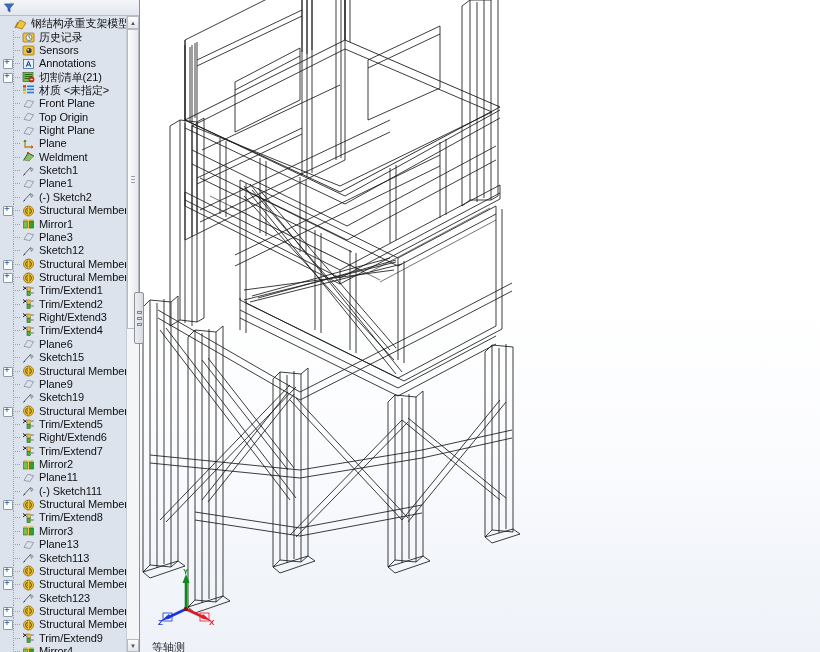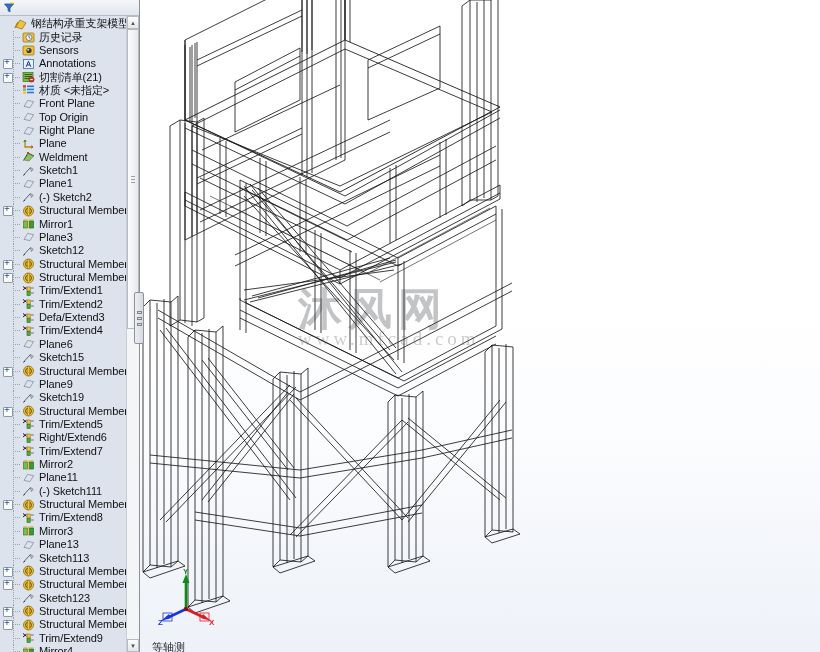--- a/index.html
+++ b/index.html
@@ -418,21 +418,21 @@
             <span class="expander "></span>
             <span class="dashline"></span>
             <span class="ico">
               <svg width="14" height="12" viewBox="0 0 14 12">
                 <rect x="5" y="2" width="3.2" height="4" fill="#f1c33f" stroke="#8a6a14" stroke-width=".6"></rect>
                 <rect x="5" y="6.4" width="3.2" height="4" fill="#4fae3b" stroke="#27631b" stroke-width=".6"></rect>
                 <path d="M1 1.5 L4.4 4.2 M1 5 L4.4 2.2" stroke="#1b1b1b" stroke-width="1"></path>
                 <path d="M9 3 L11.8 3 M9 8 L11.8 8" stroke="#555" stroke-width=".8"></path>
               </svg>
             </span>
-            <span class="label">Defa/Extend3</span>
+            <span class="label">Right/Extend3</span>
           </div>
           <div class="node">
             <span class="expander "></span>
             <span class="dashline"></span>
             <span class="ico">
               <svg width="14" height="12" viewBox="0 0 14 12">
                 <rect x="5" y="2" width="3.2" height="4" fill="#f1c33f" stroke="#8a6a14" stroke-width=".6"></rect>
                 <rect x="5" y="6.4" width="3.2" height="4" fill="#4fae3b" stroke="#27631b" stroke-width=".6"></rect>
                 <path d="M1 1.5 L4.4 4.2 M1 5 L4.4 2.2" stroke="#1b1b1b" stroke-width="1"></path>
                 <path d="M9 3 L11.8 3 M9 8 L11.8 8" stroke="#555" stroke-width=".8"></path>
@@ -894,24 +894,20 @@
         <path d="M240 282 L356 220" stroke-width="0.6"></path>
 
         <path d="M3 572 L38 561 M3 572 L10 578 M10 578 L45 566 M38 561 L45 566"></path>
         <path d="M48 607 L83 596 M48 607 L55 613 M55 613 L90 601 M83 596 L90 601"></path>
         <path d="M133 567 L168 556 M133 567 L140 573 M140 573 L175 561 M168 556 L175 561"></path>
         <path d="M248 567 L283 556 M248 567 L255 573 M255 573 L290 561 M283 556 L290 561"></path>
         <path d="M345 537 L373 529 M345 537 L352 543 M352 543 L380 534 M373 529 L380 534"></path>
       </g>
     </svg>
 
-    <div id="watermark">
-      <div id="wm-cn">沐风网</div>
-      <div id="wm-en">www.mfcad.com</div>
-    </div>
 
     <svg id="triad" viewBox="0 0 62 58">
 
       <line x1="31" y1="40" x2="31" y2="12" stroke="#0b8a18" stroke-width="2.6"></line>
       <polygon points="31,5 27.5,14 34.5,14" fill="#0b8a18"></polygon>
       <text x="28" y="5" fill="#0b8a18">Y</text>
 
       <line x1="31" y1="40" x2="50" y2="49" stroke="#e01b24" stroke-width="2.6"></line>
       <polygon points="56,52 46,49 48,45" fill="#e01b24"></polygon>
       <rect x="45" y="44" width="9" height="8" fill="none" stroke="#e01b24" stroke-width="0.8"></rect>

